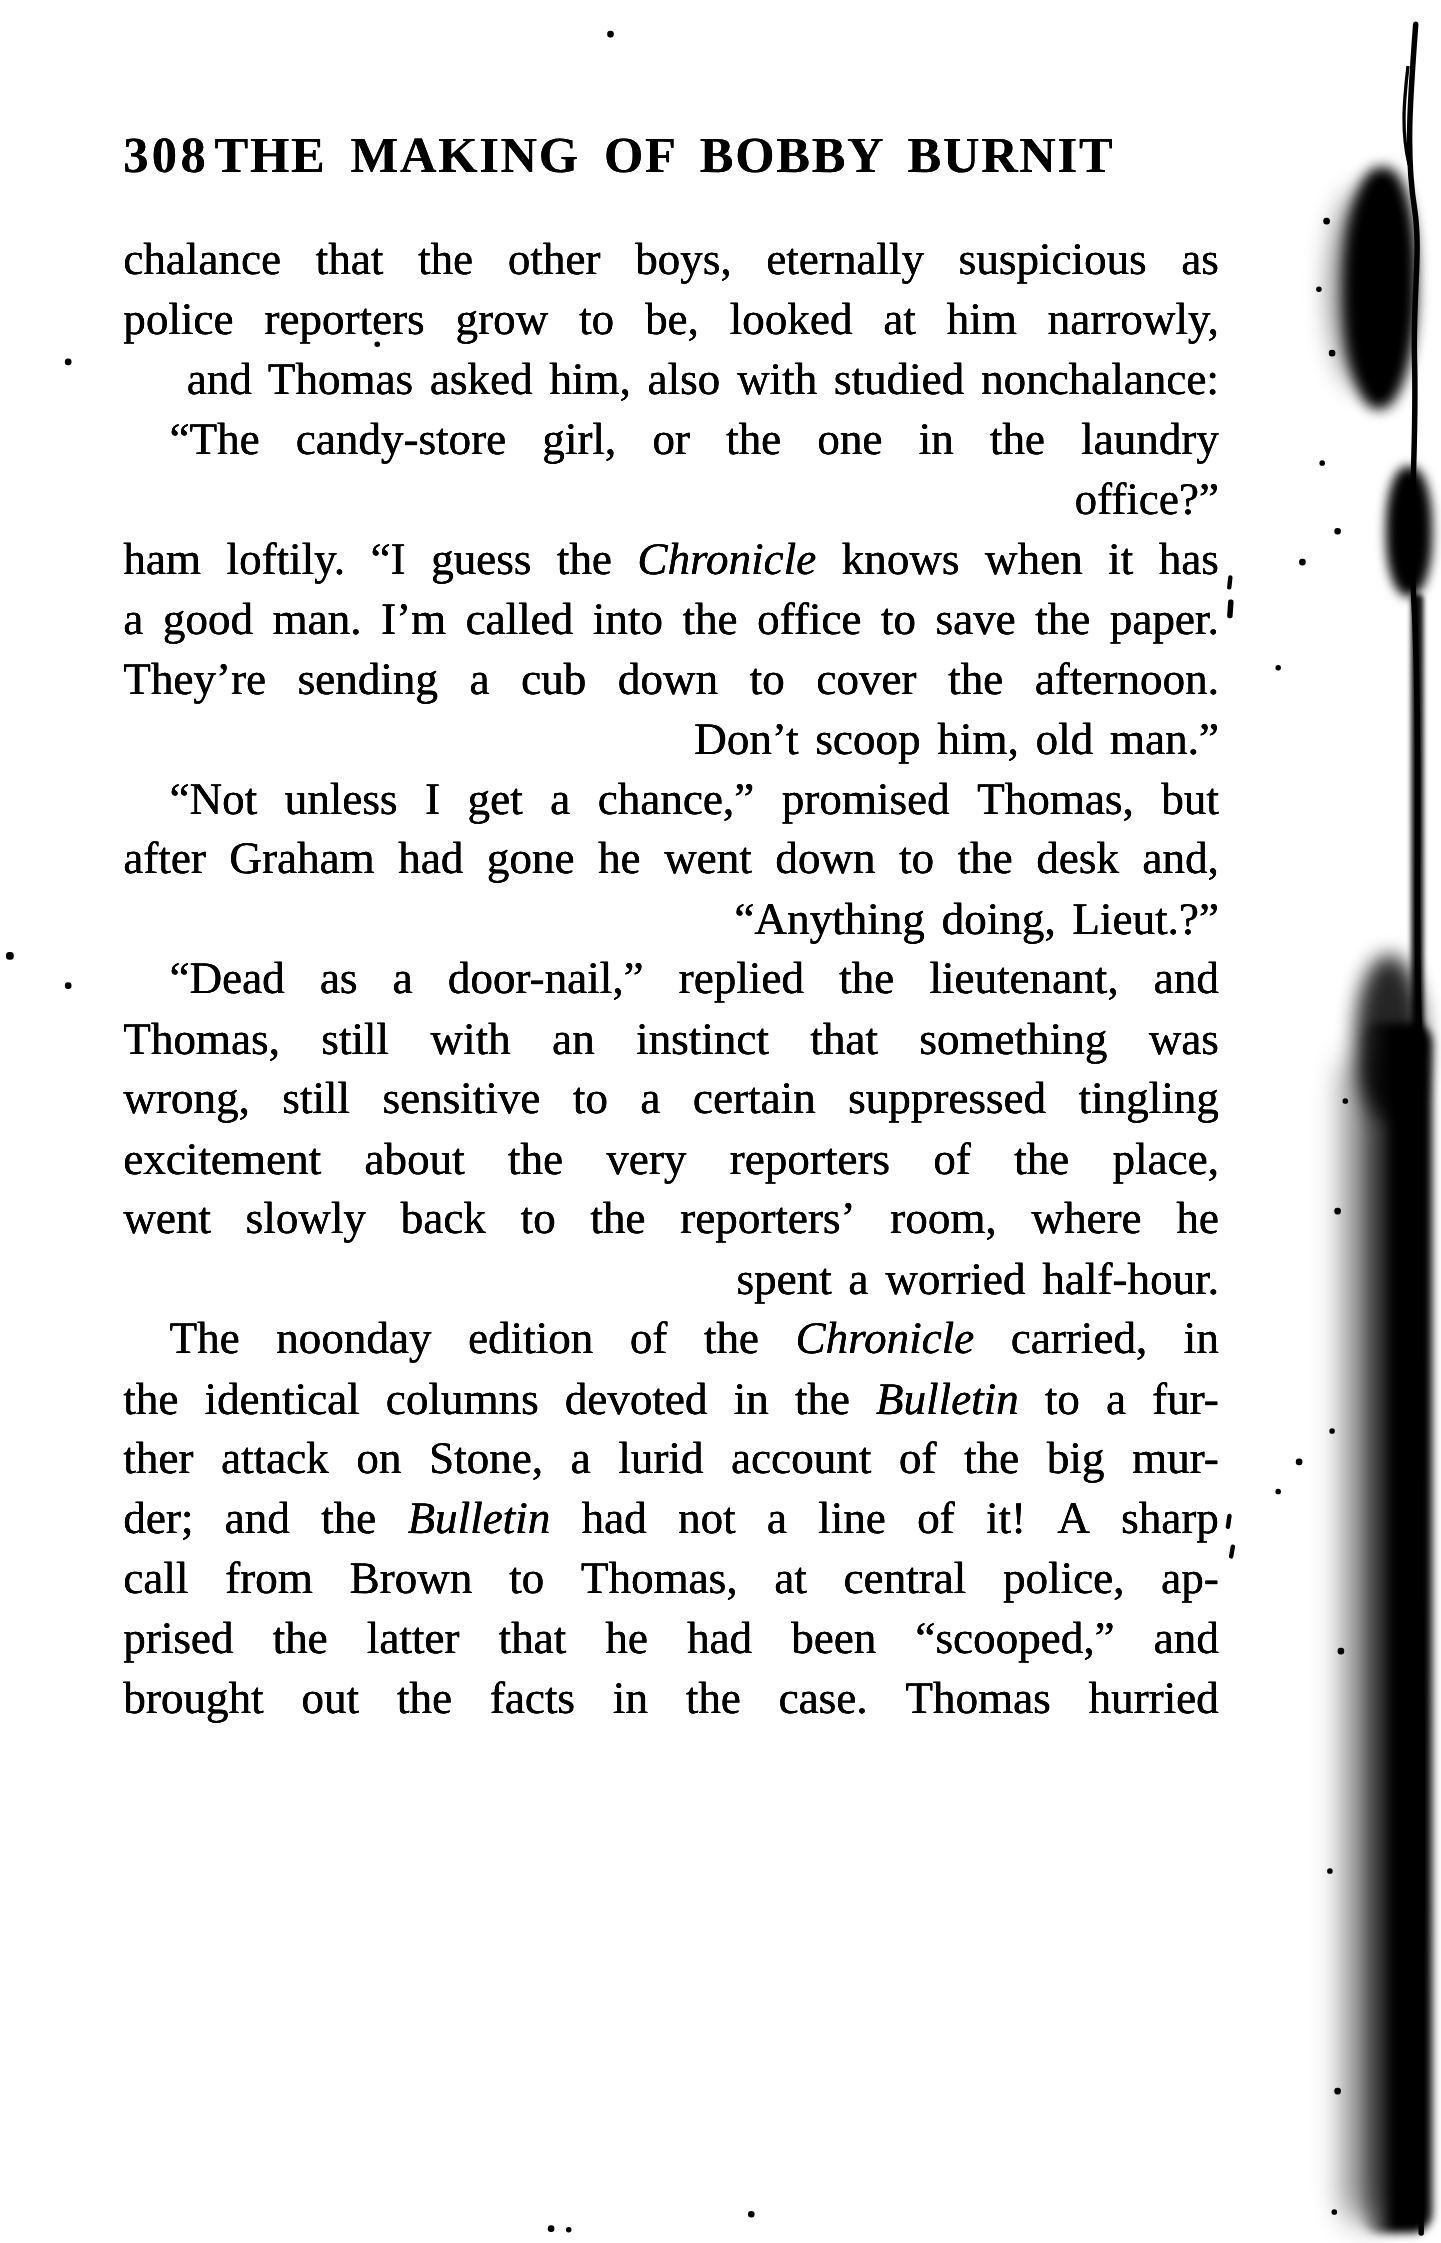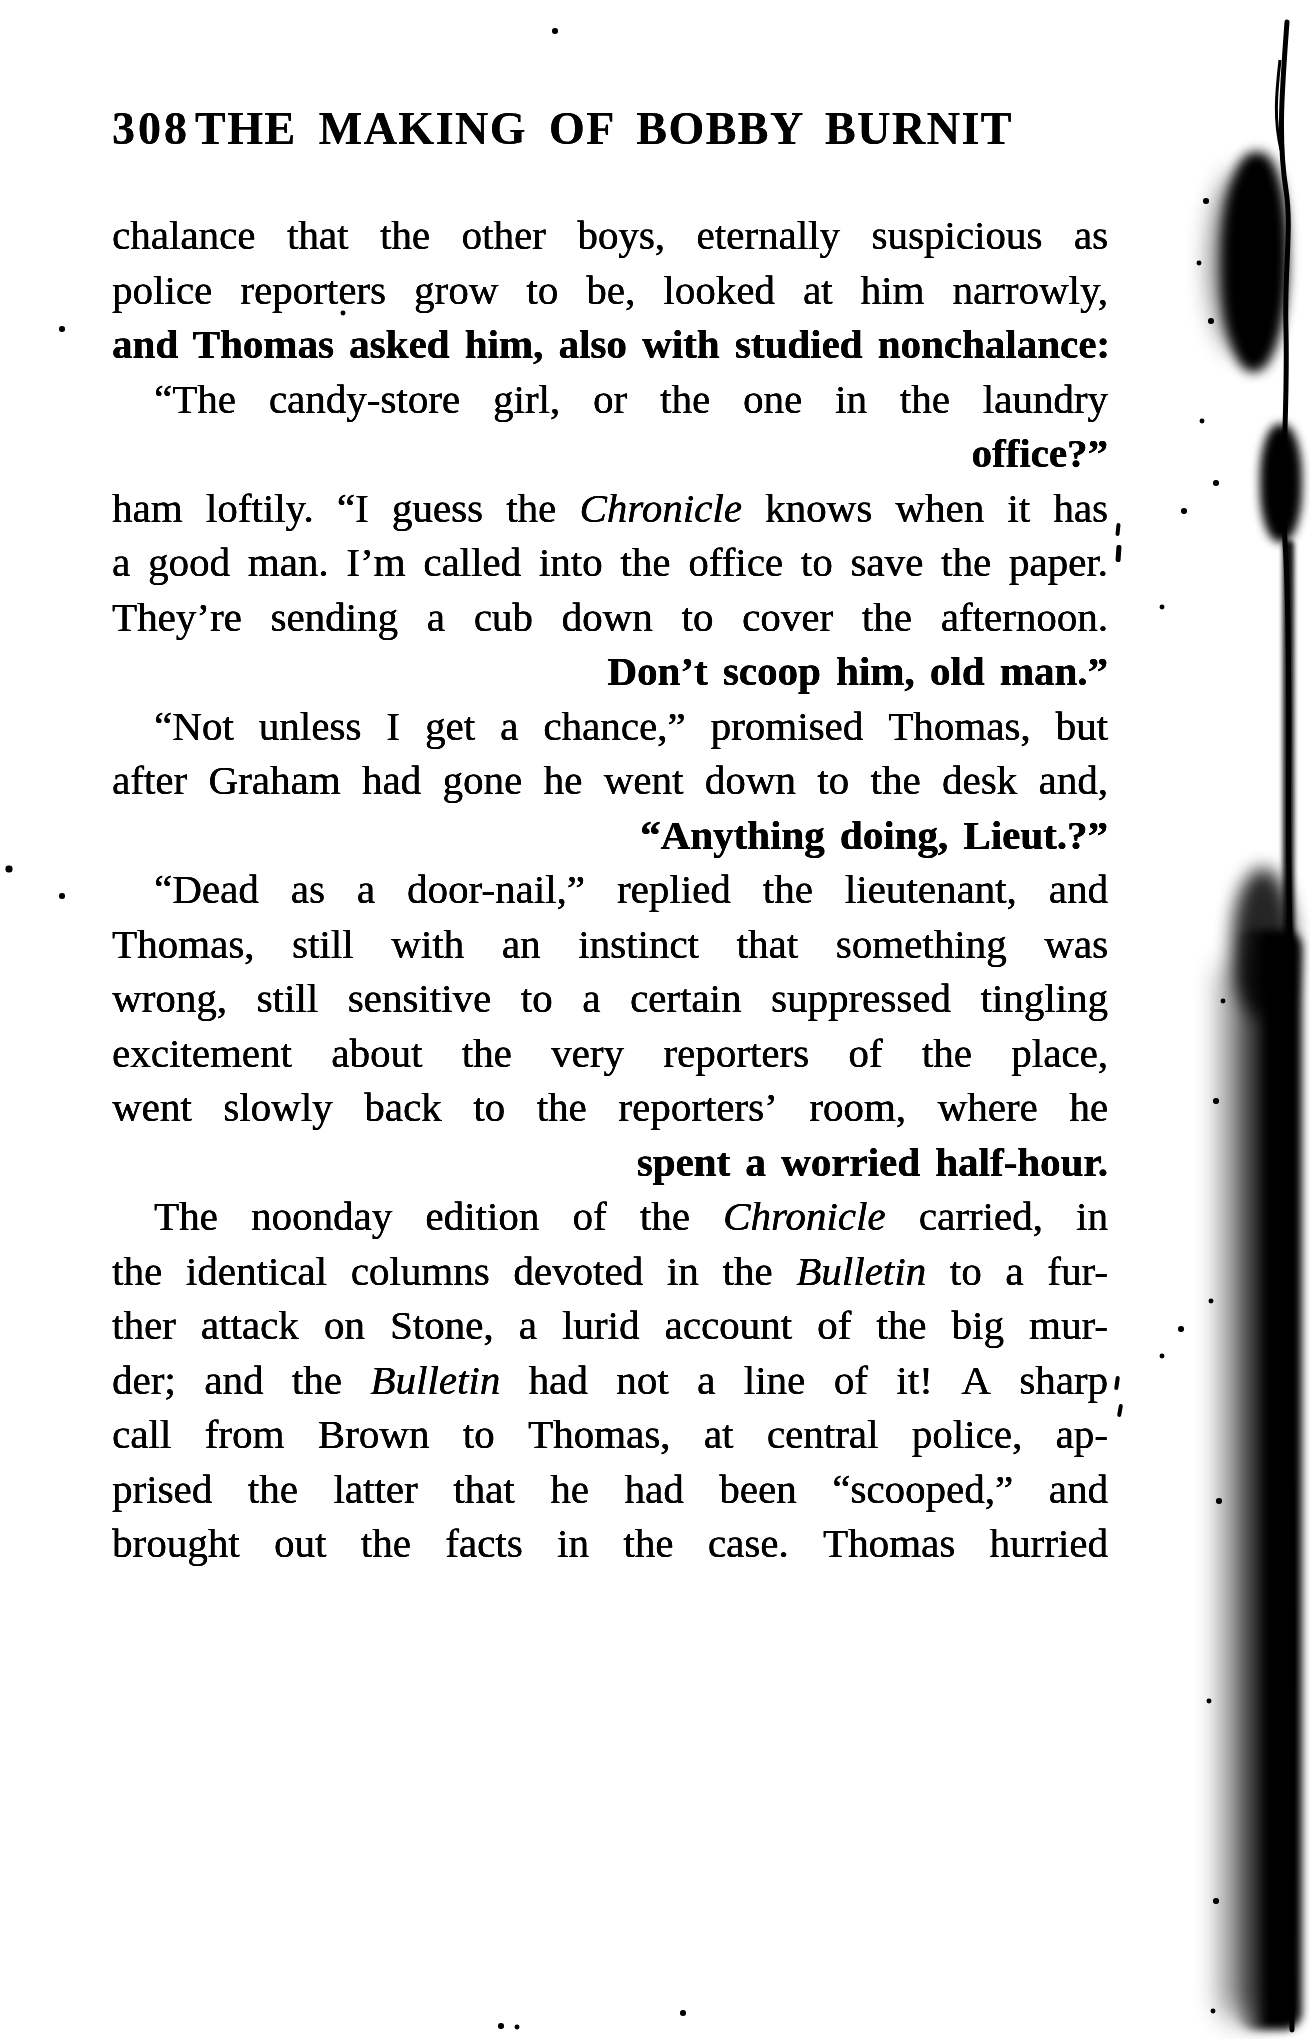--- a/index.html
+++ b/index.html
@@ -14,31 +14,31 @@
   .page { position:absolute; inset:0; background:#fff;text-align:right; }
 
   
   .running-head {
     position:absolute; left:112px; top:103px; width:901px;
     display:flex; justify-content:space-between; align-items:baseline;
     font-weight:bold; font-size:46px; line-height:52px; white-space:nowrap;
     text-shadow:0 0 0.6px #000;
   }
   .pagenum { letter-spacing:3px; }
-  .booktitle { letter-spacing:1.5px; word-spacing:9px; }
+  .booktitle { letter-spacing:1.5px; word-spacing:9px;margin-top:12px; }
 
   
   .body-text {
     position:absolute; left:112px; top:208px; width:996px;
     font-size:41px;
     text-shadow:0 0 0.5px #000, 0.35px 0 0 #000;
   }
   .line { height:54.5px; line-height:54.5px; white-space:nowrap; }
   .line.just { display:flex; justify-content:space-between; }
-  .line.flush { word-spacing:5px;font-weight:bold; }
+  .line.flush { word-spacing:5px; }
   .line.indent { padding-left:42px; }
   .it { font-style:italic; }
 
   
   .artifact { position:absolute; background:#000; }
   .blobB  { left:1222px; top:152px;  width:66px; height:220px; border-radius:48% 42% 50% 45%; filter:blur(6px); }
   .blobB2 { left:1212px; top:175px;  width:55px; height:175px; border-radius:50%; filter:blur(13px); opacity:.6; }
   .blobC  { left:1260px; top:424px;  width:42px; height:118px; border-radius:45%; filter:blur(5px); }
   .strand { left:1283px; top:540px;  width:11px; height:420px; border-radius:5px; filter:blur(2.5px); opacity:.95; }
   .bandTop{ left:1232px; top:868px;  width:62px; height:150px; border-radius:50%; filter:blur(9px); opacity:.85; }

